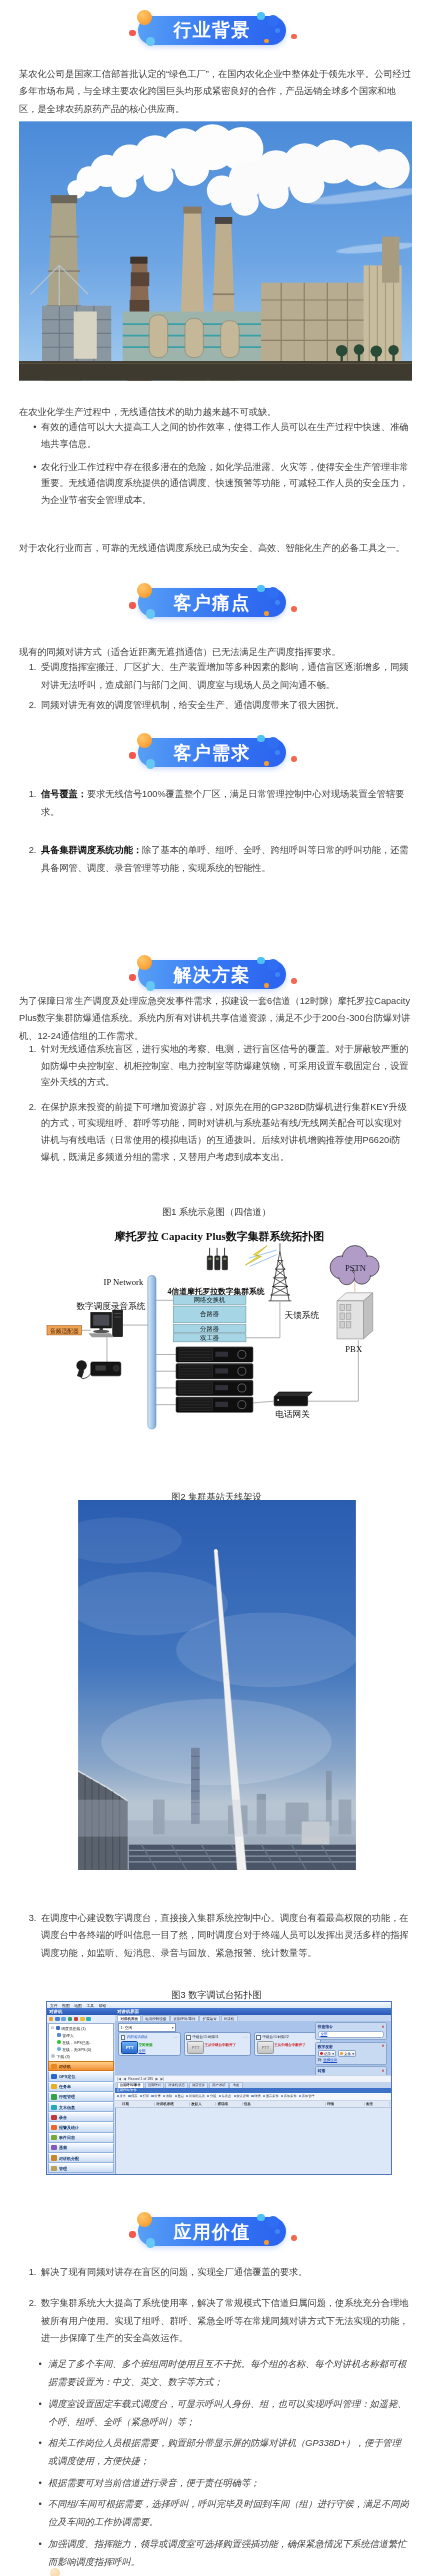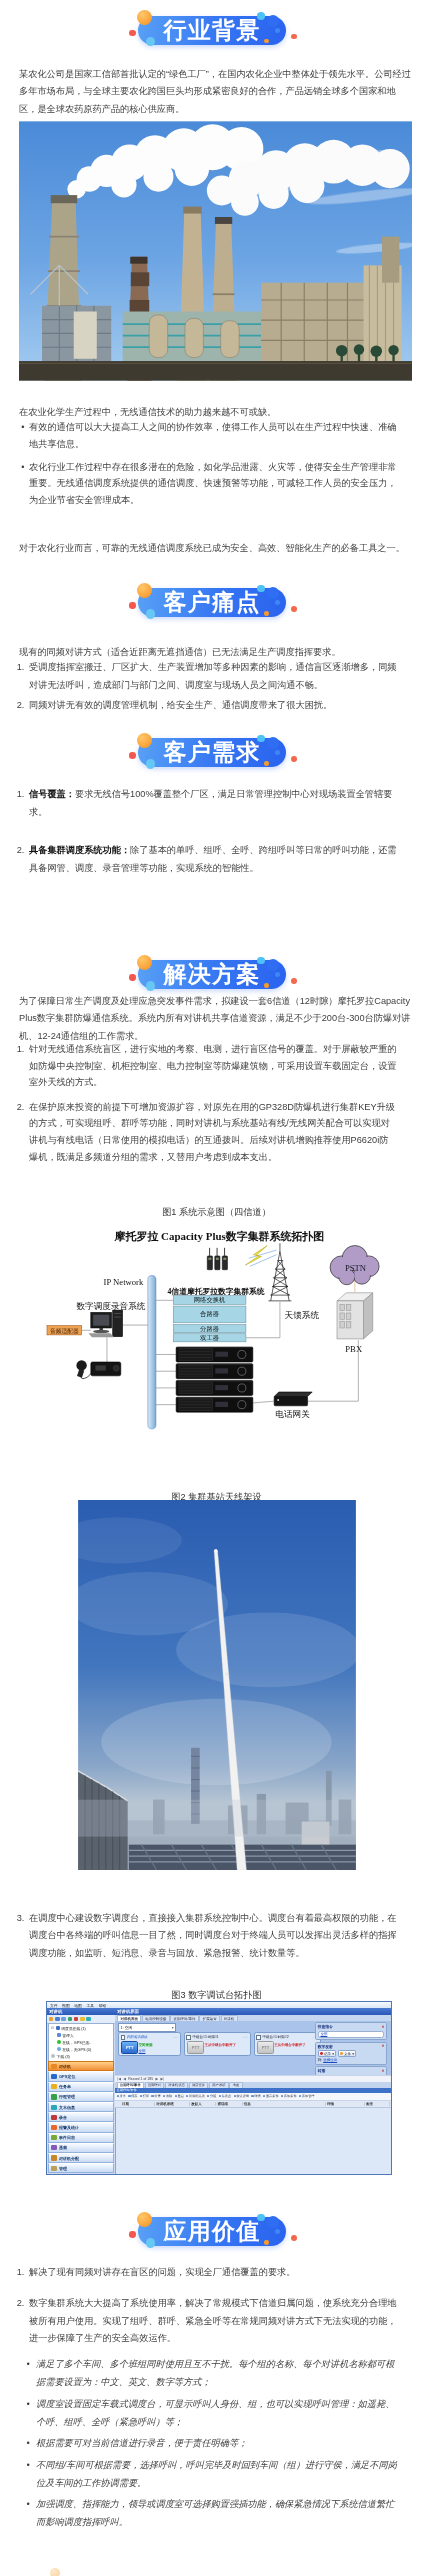--- a/index.html
+++ b/index.html
@@ -4,35 +4,35 @@
 <style>
   html,body{margin:0;padding:0;background:#ffffff;}
   #page{position:relative;width:433px;height:2576px;background:#fff;overflow:hidden;
         font-family:"Liberation Sans",sans-serif;color:#3e3e3e;}
   
   .pill-wrap{position:absolute;left:138px;width:148px;height:29px;}
   .pill{position:absolute;left:0;top:0;width:148px;height:29px;border-radius:15px;
         background:linear-gradient(95deg,#58a0f6 0%,#3575f2 55%,#2a63ef 100%);
         display:flex;align-items:center;justify-content:center;
         box-shadow:0 2.3px 5.8px rgba(45,104,238,.25);}
-  .pill span{color:#fff;font-size:23px;font-weight:bold;letter-spacing:1.2px;}
+  .pill span{color:#fff;font-size:18px;font-weight:bold;letter-spacing:1.2px;}
   .pd{position:absolute;border-radius:50%;}
   .pd-o{left:-1.2px;top:-5.2px;width:15px;height:15px;background:radial-gradient(circle at 35% 30%,#ffc76a,#f78f1e);}
   .pd-r{left:-8.7px;top:14.4px;width:6.3px;height:6.3px;background:#f4574d;}
   .pd-lb{left:7.5px;top:21px;width:9.8px;height:9.8px;background:#66c6f4;}
   .pd-c{left:119px;top:-3.5px;width:7.5px;height:7.5px;background:#4ec1f6;}
   .pd-b{left:129px;top:-0.6px;width:12px;height:12px;background:#2f6ef3;}
   .pd-sb{left:137px;top:12px;width:5.2px;height:5.2px;background:#3f86f6;}
   .pd-so{left:126px;top:23px;width:4.6px;height:4.6px;background:#f79b2c;}
   .pd-ro{left:153px;top:18px;width:5.8px;height:5.8px;background:#f4694d;}
   
   .para{position:absolute;left:19px;width:393px;font-size:9.2px;color:#3e3e3e;}
   .lh29{line-height:16.7px}.lh30{line-height:17.3px}.lh31{line-height:18px}
   .caption{position:absolute;left:0;width:433px;text-align:center;font-size:9.2px;color:#333;}
-  ol.doc-list,ul.doc-list{position:absolute;left:4px;width:393px;margin:0;padding:0;
+  ol.doc-list,ul.doc-list{position:absolute;left:16px;width:393px;margin:0;padding:0;
       list-style:none;font-size:9.2px;color:#3e3e3e;}
   ol.doc-list li{position:relative;padding-left:25px;counter-increment:item;}
   ol.doc-list li::before{content:counter(item) ".";position:absolute;left:12.7px;top:0;color:#3e3e3e;}
   ul.blist li{position:relative;padding-left:25px;}
   ul.blist li::before{content:"•";position:absolute;left:17.3px;top:0;}
   ul.sblist li{position:relative;padding-left:32px;font-style:italic;}
   ul.sblist li::before{content:"•";position:absolute;left:22.5px;top:0;}
   .g3 li{margin-bottom:1.7px}.g6 li{margin-bottom:3.5px}.g11 li{margin-bottom:6.3px}
   .g13 li{margin-bottom:7.5px}.g24 li{margin-bottom:14px}.g34 li{margin-bottom:19.6px}
   .doc-list li b{color:#141414;}
@@ -812,20 +812,21 @@
       <span class="pd pd-ro"></span>
   </div>
 
   <ol class="doc-list lh30 g24" style="top: 2264px; counter-reset: item 0;">
       <li>解决了现有同频对讲存在盲区的问题，实现全厂通信覆盖的要求。</li>
       <li>数字集群系统大大提高了系统使用率，解决了常规模式下信道归属问题，使系统充分合理地被所有用户使用。实现了组呼、群呼、紧急全呼等在常规同频对讲方式下无法实现的功能，进一步保障了生产的安全高效运作。</li>
     </ol>
   <ul class="doc-list sblist lh31 g6" style="top: 2355px; counter-reset: item 0;">
       <li>满足了多个车间、多个班组同时使用且互不干扰。每个组的名称、每个对讲机名称都可根据需要设置为：中文、英文、数字等方式；</li>
       <li>调度室设置固定车载式调度台，可显示呼叫人身份、组，也可以实现呼叫管理：如遥毙、个呼、组呼、全呼（紧急呼叫）等；</li>
+      <li>相关工作岗位人员根据需要，购置部分带显示屏的防爆对讲机（GP338D+），便于管理或调度使用，方便快捷；</li>
       <li>根据需要可对当前信道进行录音，便于责任明确等；</li>
       <li>不同组/车间可根据需要，选择呼叫，呼叫完毕及时回到车间（组）进行守侯，满足不同岗位及车间的工作协调需要。</li>
       <li>加强调度、指挥能力，领导或调度室可选择购置强插功能，确保紧急情况下系统信道繁忙而影响调度指挥呼叫。</li>
     </ul>
 
   <div class="bottom-dot"></div>
 </div>
 
 
 </body></html>

